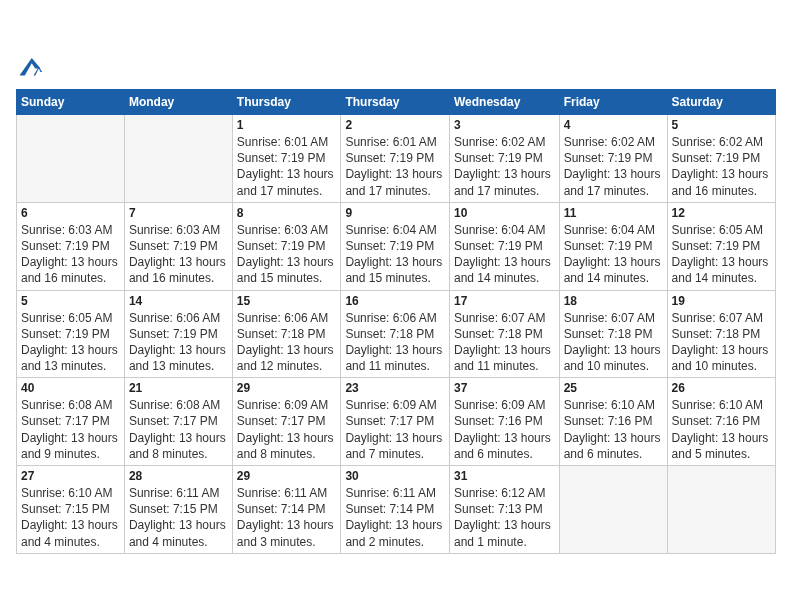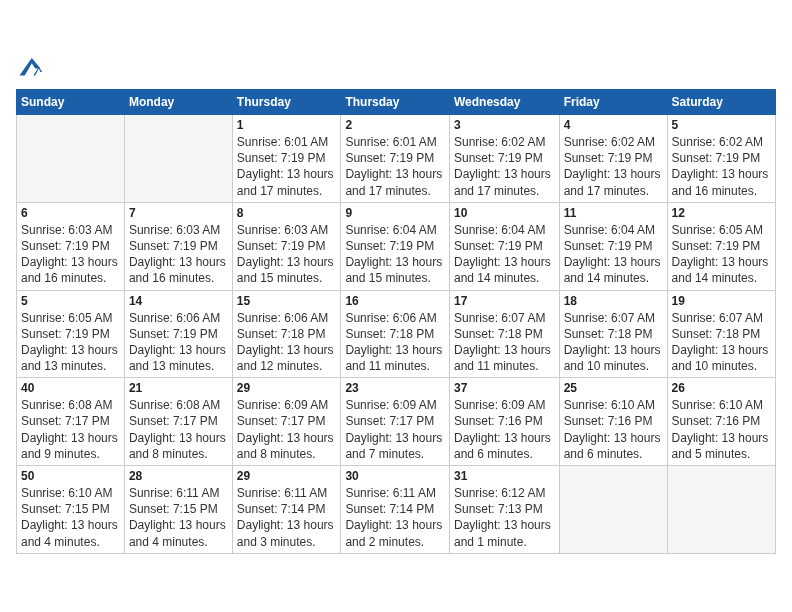--- a/index.html
+++ b/index.html
@@ -294,21 +294,21 @@
           </td>
           <td>
             <span class="day-number">26</span>
             <div class="day-info">Sunrise: 6:10 AM
 Sunset: 7:16 PM
 Daylight: 13 hours and 5 minutes.</div>
           </td>
         </tr>
         <tr>
           <td>
-            <span class="day-number">50</span>
+            <span class="day-number">27</span>
             <div class="day-info">Sunrise: 6:10 AM
 Sunset: 7:15 PM
 Daylight: 13 hours and 4 minutes.</div>
           </td>
           <td>
             <span class="day-number">28</span>
             <div class="day-info">Sunrise: 6:11 AM
 Sunset: 7:15 PM
 Daylight: 13 hours and 4 minutes.</div>
           </td>

